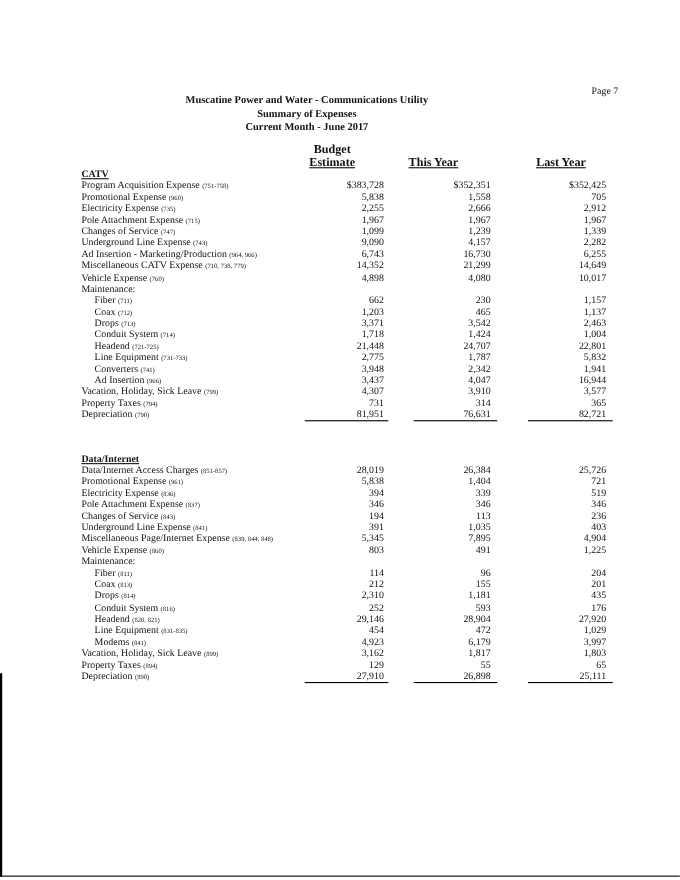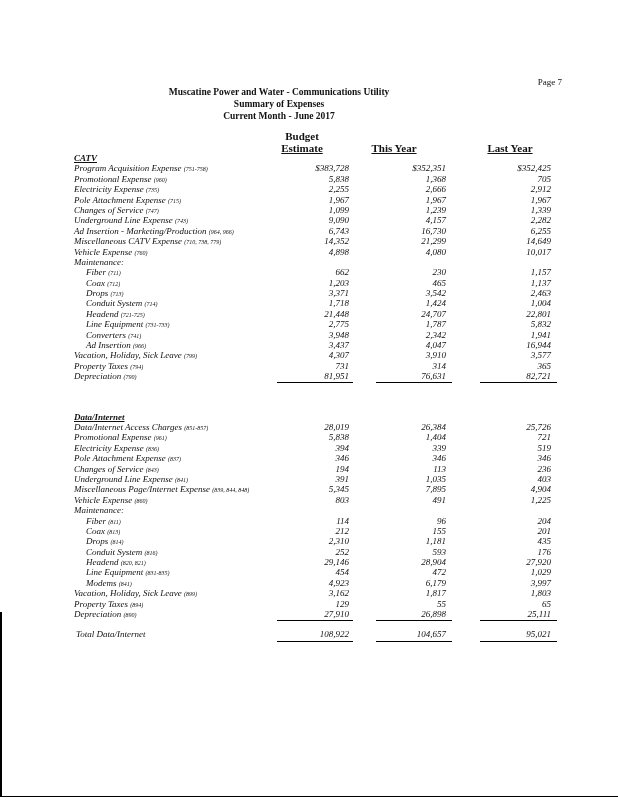--- a/index.html
+++ b/index.html
@@ -12,21 +12,21 @@
   .hdr.t1 { top: 86px; left: -30px; }
   .hdr.t2 { top: 98px; left: -30px; }
   .hdr.t3 { top: 110px; left: -30px; }
   .colhead { position: absolute; font-weight: bold; font-size: 11px; text-align: center; }
   .colhead.budget1 { left: 272px; top: 130px; width: 60px; }
   .colhead.budget2 { left: 272px; top: 142px; width: 60px; text-decoration: underline; font-family: Liberation Serif, serif; }
   .colhead.this { left: 364px; top: 142px; width: 60px; text-decoration: underline; }
   .colhead.last { left: 480px; top: 142px; width: 60px; text-decoration: underline; }
 
   .tbl { position: absolute; left: 74px; width: 480px; font-size: 9px; }
-  .row { position: relative; height: 10.4px; line-height: 10.4px; white-space: nowrap; font-style: italic; }
+  .row { position: relative; height: 10.4px; line-height: 10.4px; white-space: nowrap; }
   .row .lbl { position: absolute; left: 0; }
   .row .code { font-size: 6px; }
   .row.indent .lbl { left: 12px; }
   .row .v { position: absolute; text-align: right; width: 70px; }
   .row .v.b { left: 205px; }
   .row .v.t { left: 302px; }
   .row .v.l { left: 407px; }
   .section-title { font-weight: bold; text-decoration: underline; }
   .rule { position: absolute; height: 1px; background: #000; }
   .rule.b { left: 203px; width: 76px; }
@@ -57,21 +57,21 @@
     </div>
     <div class="row">
       <span class="lbl"><span>Program Acquisition Expense</span> <span class="code">(751-758)</span></span>
       <span class="v b">$383,728</span>
       <span class="v t">$352,351</span>
       <span class="v l">$352,425</span>
     </div>
     <div class="row">
       <span class="lbl"><span>Promotional Expense</span> <span class="code">(960)</span></span>
       <span class="v b">5,838</span>
-      <span class="v t">1,368</span>
+      <span class="v t">1,558</span>
       <span class="v l">705</span>
     </div>
     <div class="row">
       <span class="lbl"><span>Electricity Expense</span> <span class="code">(735)</span></span>
       <span class="v b">2,255</span>
       <span class="v t">2,666</span>
       <span class="v l">2,912</span>
     </div>
     <div class="row">
       <span class="lbl"><span>Pole Attachment Expense</span> <span class="code">(715)</span></span>
@@ -301,23 +301,14 @@
     <div class="row">
       <span class="lbl"><span>Depreciation</span> <span class="code">(890)</span></span>
       <span class="v b">27,910</span>
       <span class="v t">26,898</span>
       <span class="v l">25,111</span>
       <div class="rule b" style="top: 11px;"></div>
       <div class="rule t" style="top: 11px;"></div>
       <div class="rule l" style="top: 11px;"></div>
     </div>
     <div class="gap"></div>
-    <div class="row total-row">
-      <span class="lbl">Total Data/Internet</span>
-      <span class="v b">108,922</span>
-      <span class="v t">104,657</span>
-      <span class="v l">95,021</span>
-      <div class="rule b" style="top: 12px;"></div>
-      <div class="rule t" style="top: 12px;"></div>
-      <div class="rule l" style="top: 12px;"></div>
-    </div>
     <div class="gap"></div>
   </div>
 
 </body></html>

